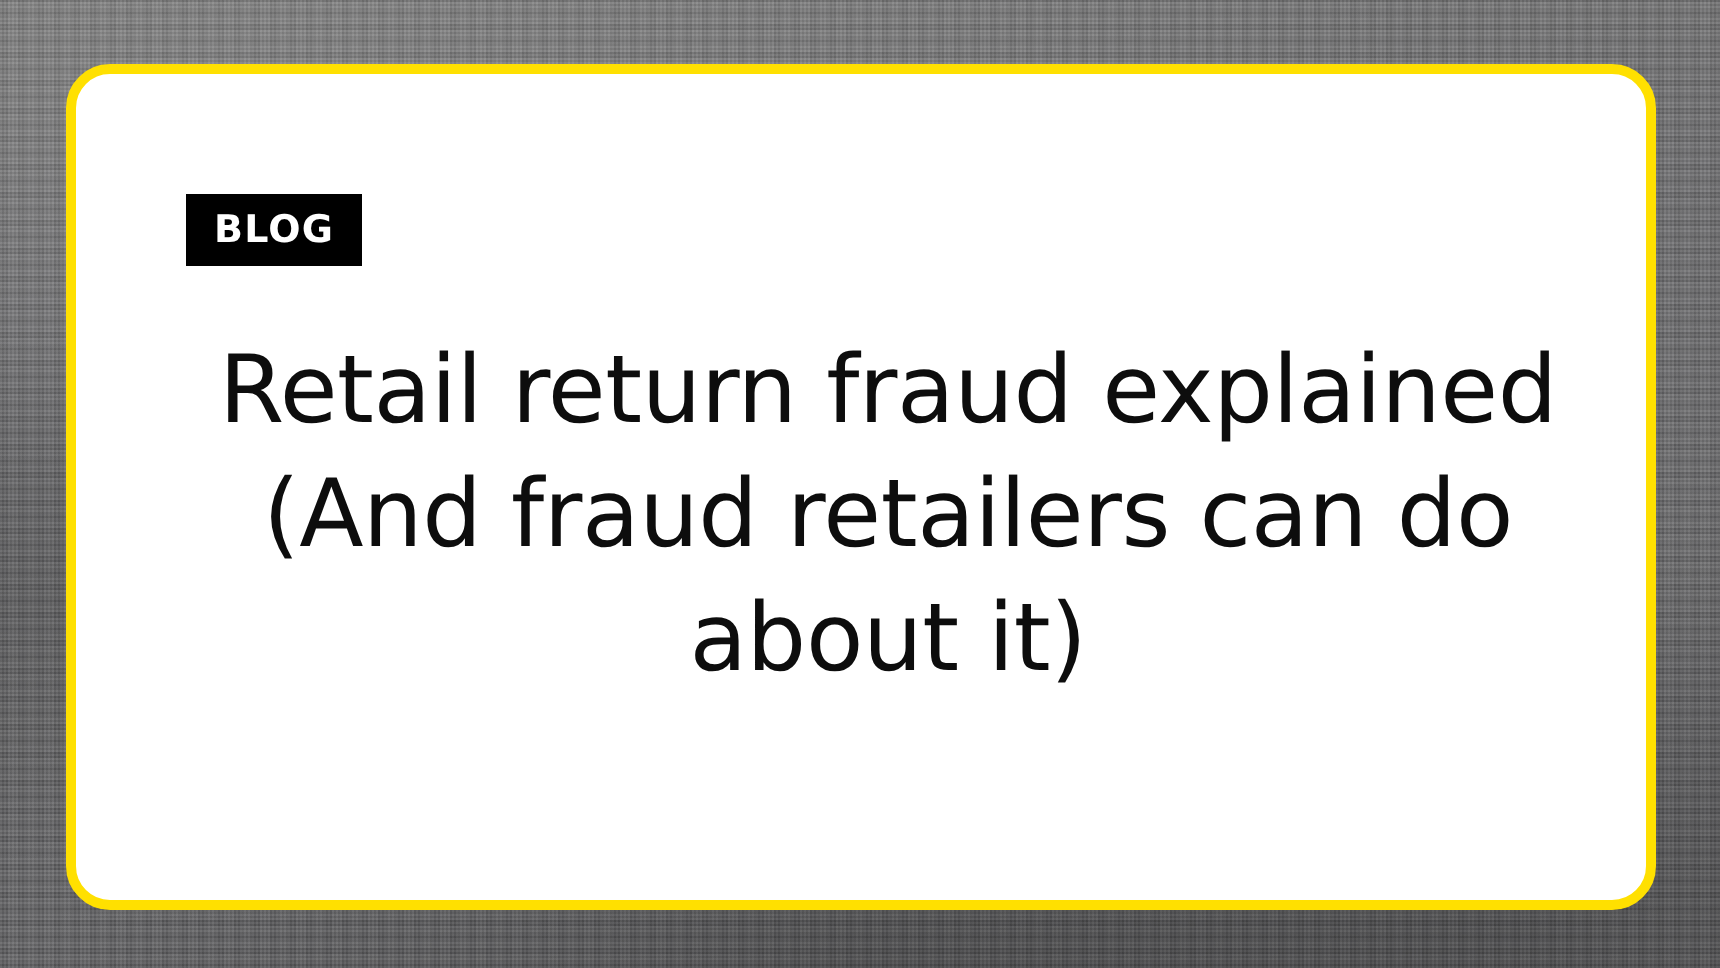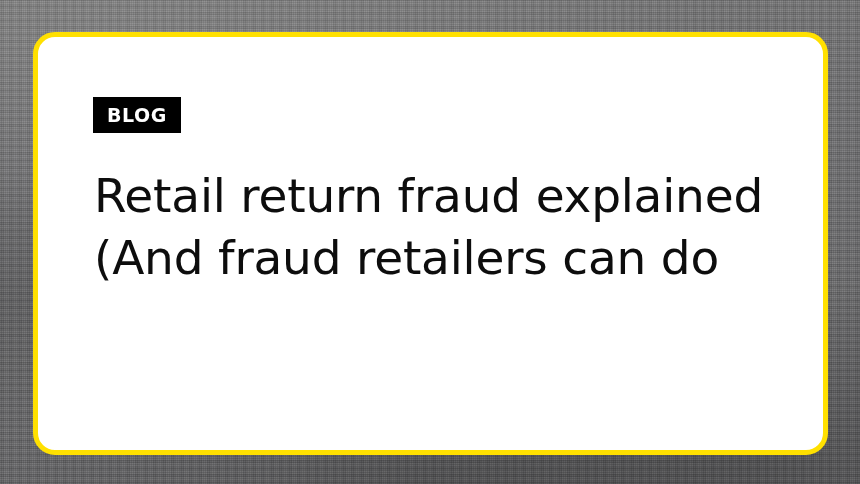--- a/index.html
+++ b/index.html
@@ -107,38 +107,40 @@
     color: #0d0d0d;
     font-family: "DejaVu Sans", sans-serif;
     font-weight: 400;
     font-size: 47px;
     line-height: 62px;
     letter-spacing: -0.2px;
   }
   #headline .line {
     display: block;
     white-space: nowrap;
+    text-align: center;
   }
 </style>
 </head>
 <body>
 
 <div id="canvas">
 
   <div id="bg-texture"></div>
   <div id="bg-shade"></div>
 
   <div id="card">
     <div id="card-inner">
 
       <div id="badge">
         <span>BLOG</span>
       </div>
 
       <div id="headline">
         <span class="line">Retail return fraud explained</span>
         <span class="line">(And fraud retailers can do</span>
+        <span class="line">about it)</span>
       </div>
 
     </div>
   </div>
 
 </div>
 
 </body></html>

